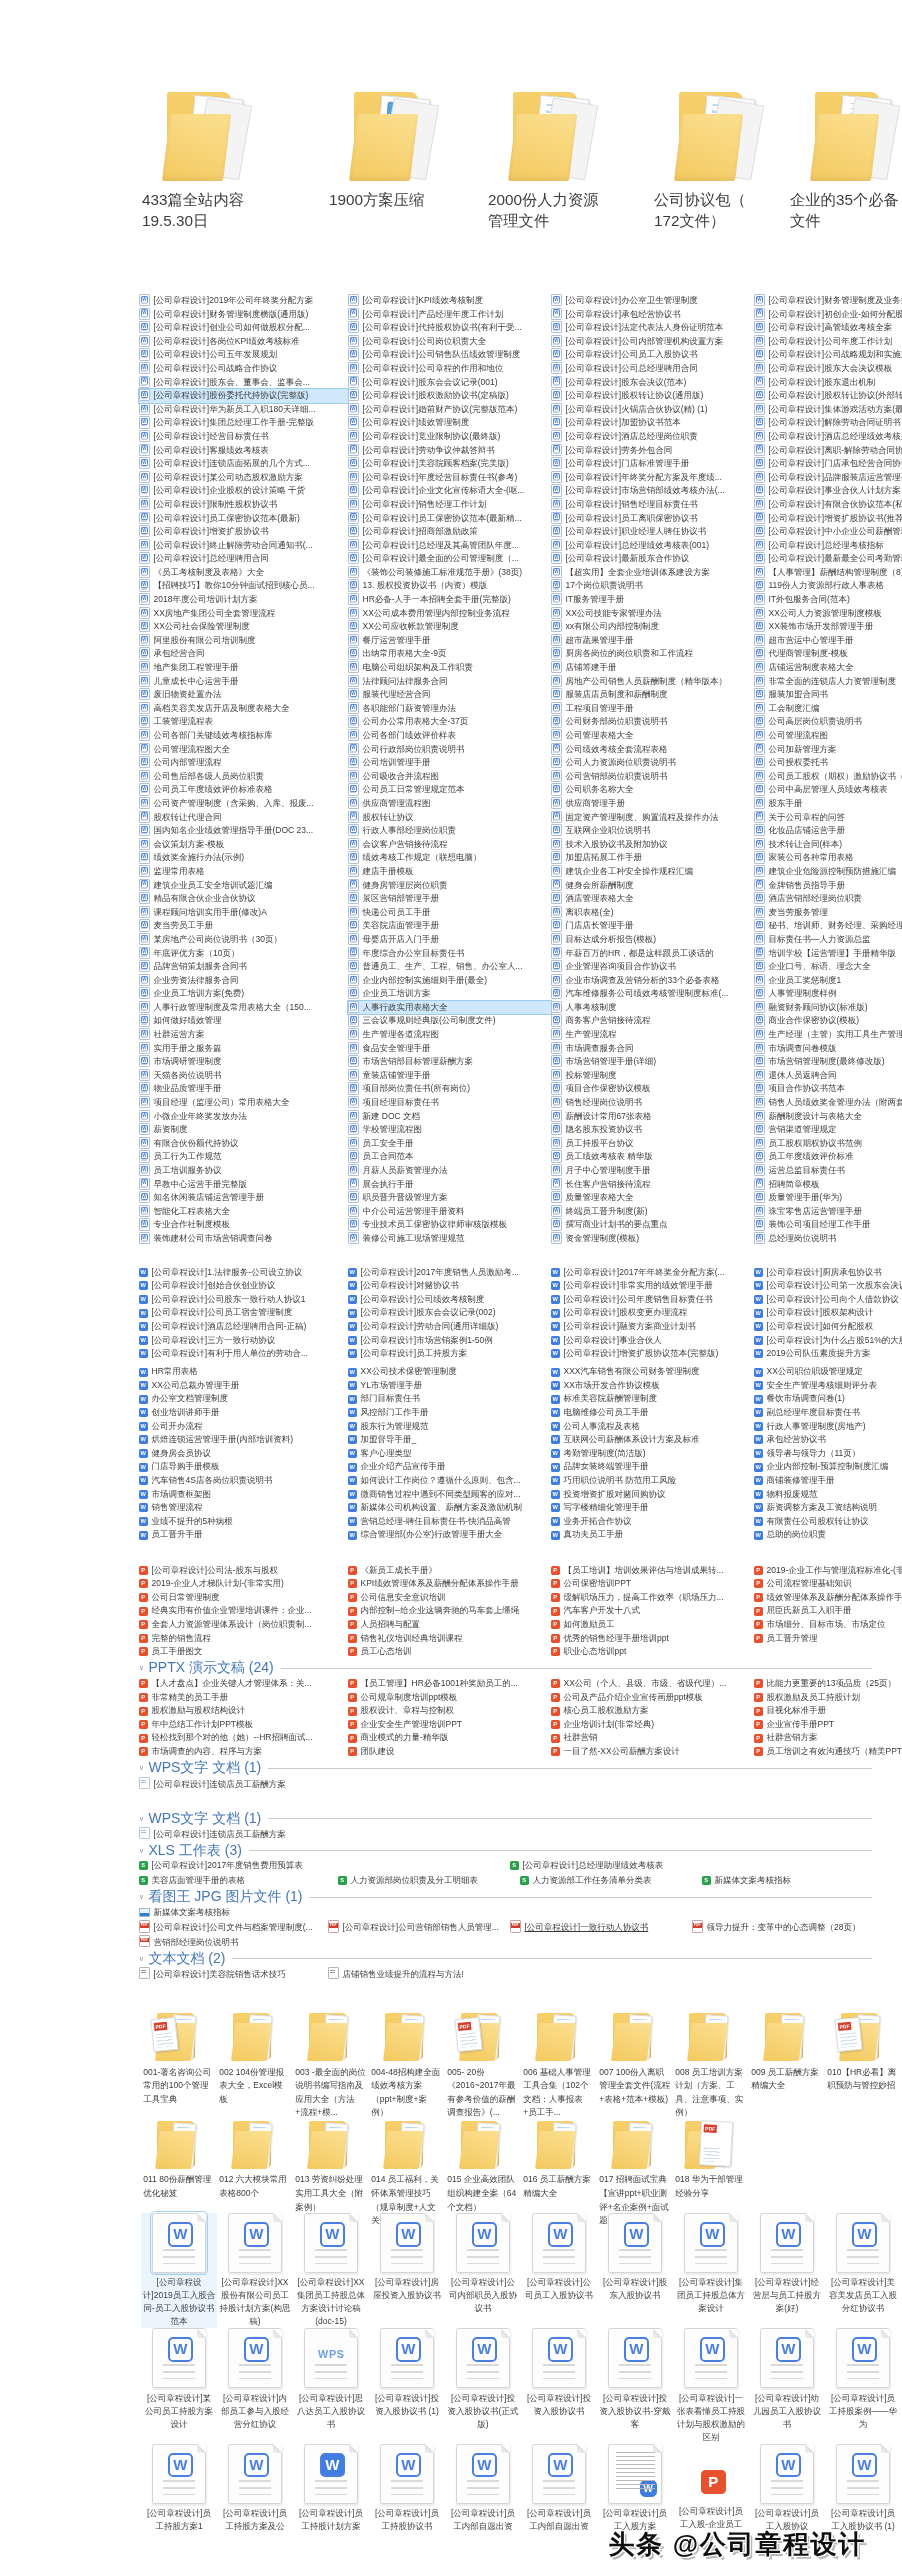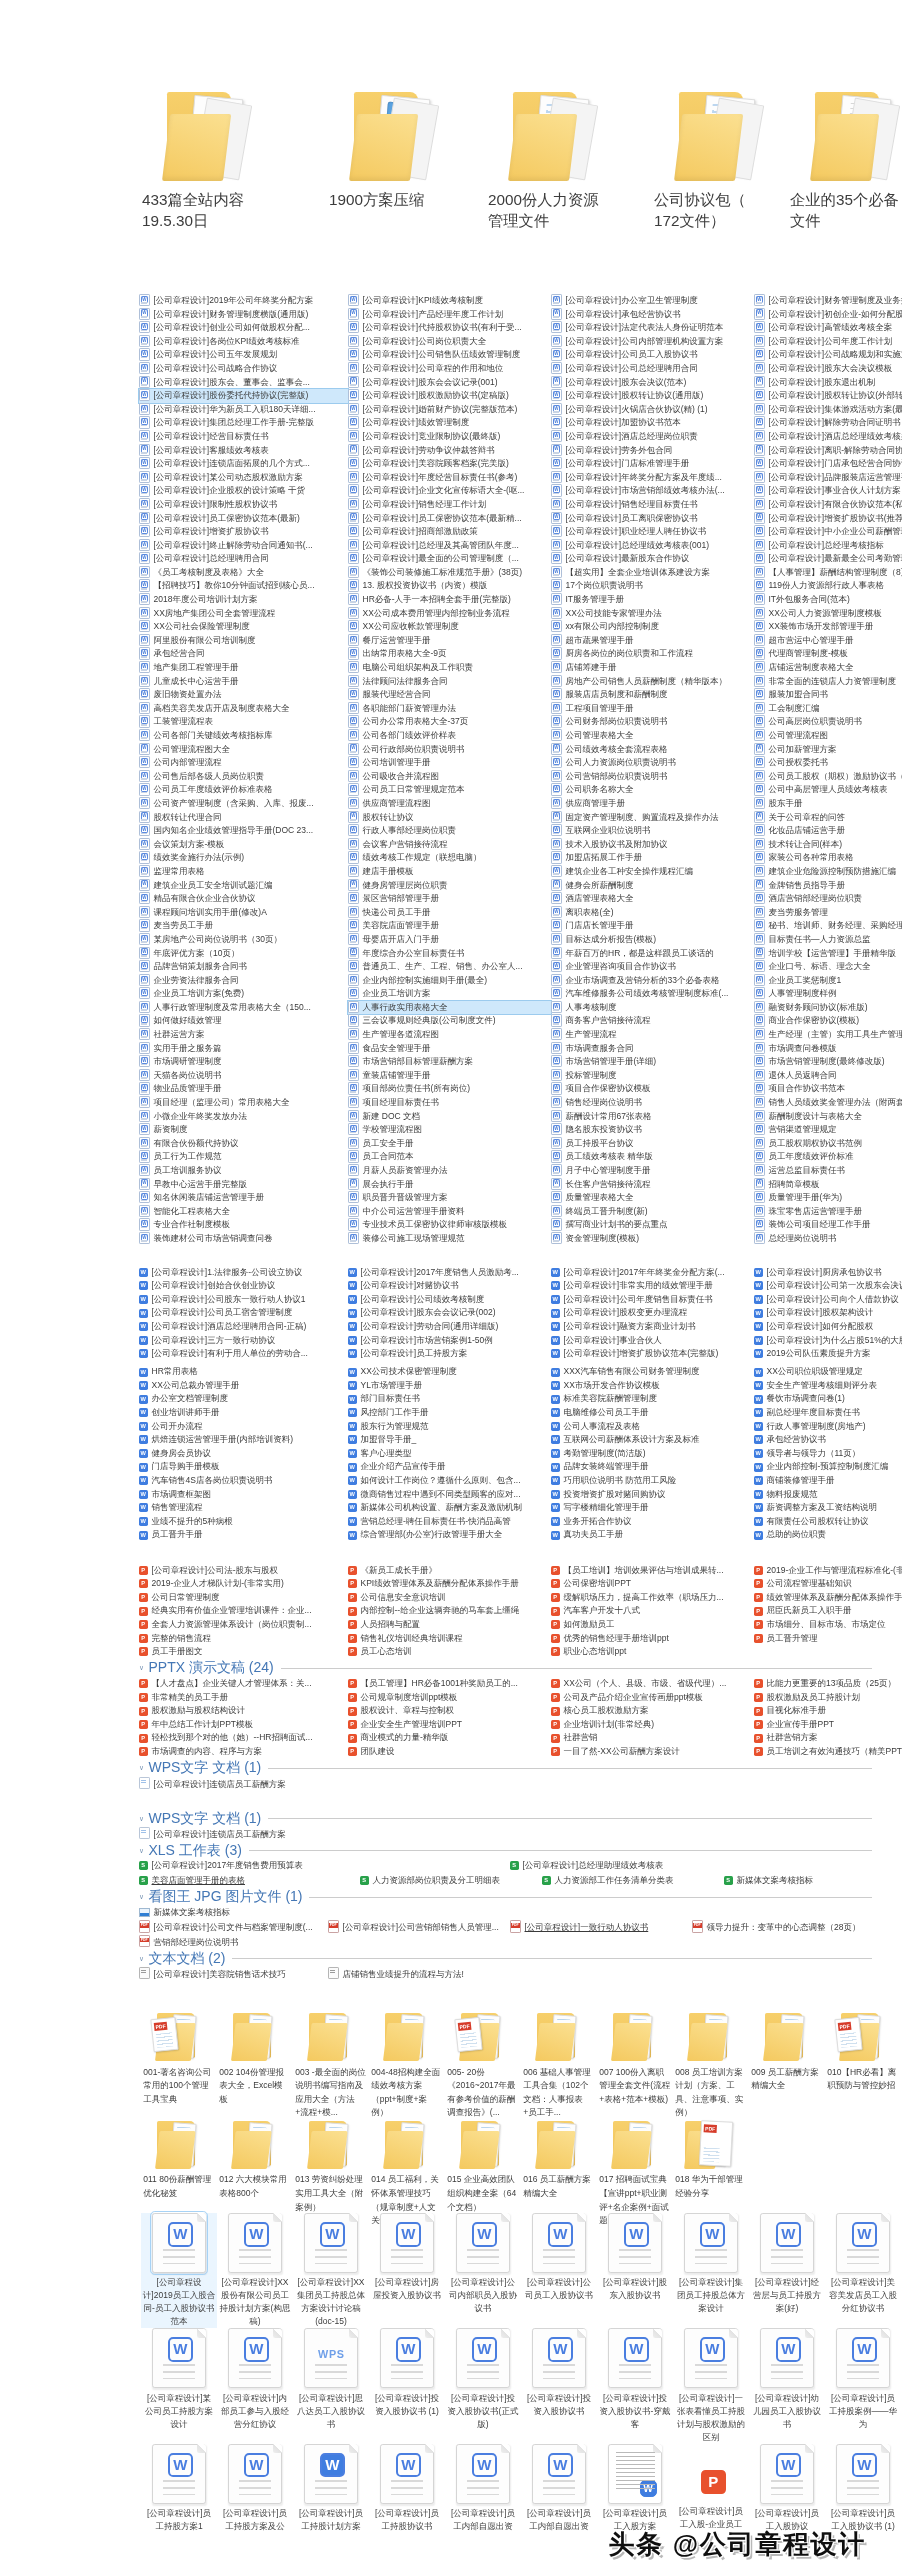--- a/index.html
+++ b/index.html
@@ -652,21 +652,21 @@
         <span class="chev">∨</span>
         <span class="glabel">XLS 工作表 (3)</span>
         <span class="rule"></span>
       </div>
       <div class="catrow">
         <div class="catcell" style="width: 189px;"><span class="fic fic-xl"></span><span class="txt">[公司章程设计]2017年度销售费用预算表</span></div>
         <div class="catcell" style="width: 182px; margin-top: 20px;"><span class="fic fic-xl"></span><span class="txt">[公司章程设计]总经理绩效考核表(002)</span></div>
         <div class="catcell" style="width: 182px;"><span class="fic fic-xl"></span><span class="txt">[公司章程设计]总经理助理绩效考核表</span></div>
       </div>
       <div class="catrow">
-        <div class="catcell" style="width: 221px; text-decoration: underline;"><span class="fic fic-xl"></span><span class="txt">美容店面管理手册的表格</span></div>
+        <div class="catcell" style="width: 199px;"><span class="fic fic-xl"></span><span class="txt">美容店面管理手册的表格</span></div>
         <div class="catcell" style="width: 182px;"><span class="fic fic-xl"></span><span class="txt">人力资源部岗位职责及分工明细表</span></div>
         <div class="catcell" style="width: 182px;"><span class="fic fic-xl"></span><span class="txt">人力资源部工作任务清单分类表</span></div>
         <div class="catcell" style="width: 186px;"><span class="fic fic-xl"></span><span class="txt">新媒体文案考核指标</span></div>
       </div>
       <div class="ghead">
         <span class="chev">∨</span>
         <span class="glabel">看图王 JPG 图片文件 (1)</span>
         <span class="rule"></span>
       </div>
       <div class="catrow">

